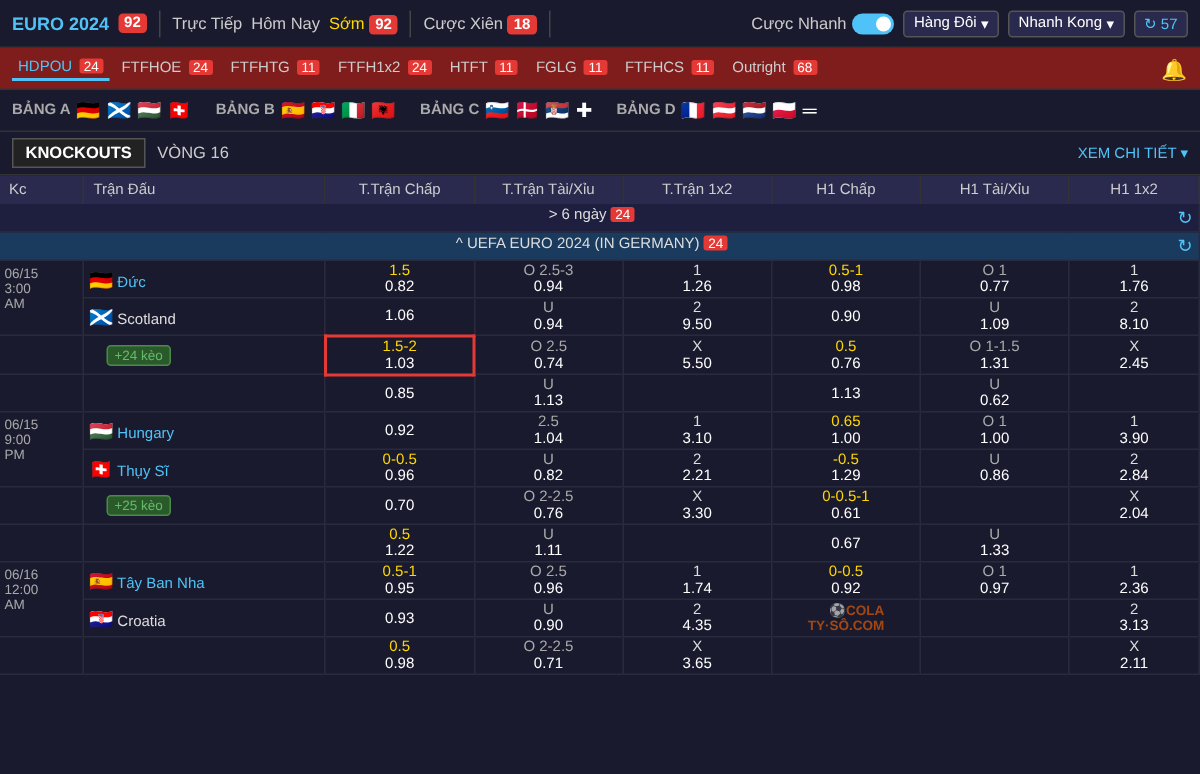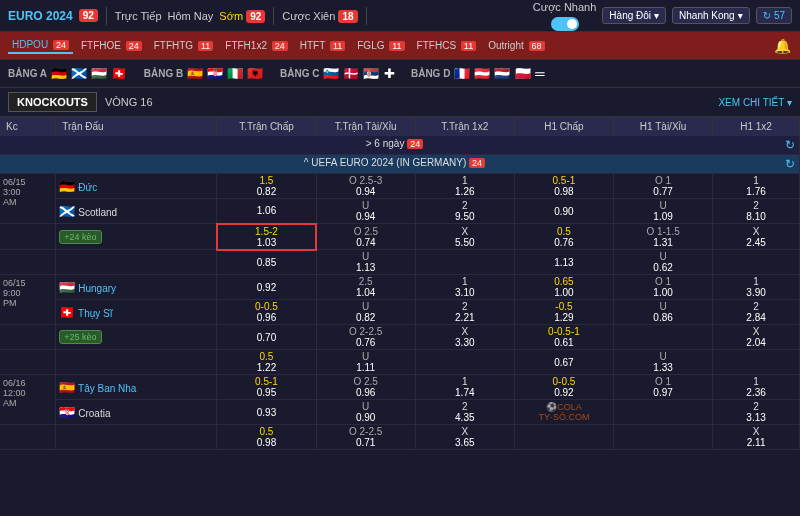--- a/index.html
+++ b/index.html
@@ -6,21 +6,21 @@
     body { font-family: Arial, sans-serif; font-size: 11px; background: #1a1a2e; color: #fff; width: 800px; overflow: hidden; }
 
     
     .top-nav { display: flex; align-items: center; background: #1a1a2e; height: 32px; padding: 0 8px; gap: 6px; border-bottom: 1px solid #333; }
     .top-nav .brand { color: #4fc3f7; font-weight: bold; font-size: 12px; }
     .top-nav .badge { background: #e53935; color: #fff; border-radius: 3px; padding: 1px 4px; font-size: 10px; font-weight: bold; }
     .top-nav .divider { width: 1px; height: 18px; background: #444; margin: 0 2px; }
     .top-nav .nav-item { color: #ccc; font-size: 11px; cursor: pointer; }
     .top-nav .nav-item.highlight { color: #ffd700; }
     .top-nav-right { margin-left: auto; display: flex; align-items: center; gap: 6px; }
-    .toggle-wrap { display: flex; align-items: center; gap: 4px; flex-direction: column; }
+    .toggle-wrap { display: flex; align-items: center; gap: 4px; }
     .toggle { width: 28px; height: 14px; background: #4fc3f7; border-radius: 7px; position: relative; cursor: pointer; }
     .toggle::after { content: ''; position: absolute; right: 2px; top: 2px; width: 10px; height: 10px; background: #fff; border-radius: 50%; }
     .dropdown-btn { background: #2a2a4e; border: 1px solid #555; color: #fff; padding: 2px 6px; border-radius: 3px; font-size: 10px; cursor: pointer; display: flex; align-items: center; gap: 3px; }
     .refresh-btn { background: #2a2a4e; border: 1px solid #555; color: #4fc3f7; padding: 2px 6px; border-radius: 3px; font-size: 10px; cursor: pointer; }
 
     
     .second-nav { display: flex; align-items: center; background: #7f1d1d; height: 28px; padding: 0 8px; gap: 4px; border-bottom: 1px solid #333; flex-wrap: nowrap; overflow: hidden; }
     .snav-item { color: #ccc; font-size: 10px; cursor: pointer; white-space: nowrap; padding: 2px 4px; }
     .snav-item .badge { background: #e53935; color: #fff; border-radius: 2px; padding: 0 3px; font-size: 9px; margin-left: 2px; }
     .snav-item.active { color: #4fc3f7; border-bottom: 2px solid #4fc3f7; }
@@ -51,21 +51,21 @@
     .section-row td { background: #1e1e3e; color: #aaa; font-size: 10px; padding: 3px 6px; }
     .section-row-blue td { background: #1a3a5e; color: #7ab8e8; font-size: 10px; padding: 3px 6px; }
     .team-name { color: #4fc3f7; font-size: 10px; cursor: pointer; }
     .team-name.white { color: #ddd; }
 
     .odds-val { color: #fff; font-size: 10px; }
 
     .handicap { color: #ffd700; font-size: 9px; }
     .ou-label { color: #aaa; font-size: 9px; }
 
-    .keo-btn { background: #2a5a2a; color: #66bb6a; border: 1px solid #4a8a4a; border-radius: 3px; padding: 1px 4px; font-size: 9px; cursor: pointer; display: inline-block; margin: 1px 0; }
+    .keo-btn { background: #2a5a2a; color: #66bb6a; border: 1px solid #4a8a4a; border-radius: 3px; padding: 1px 4px; font-size: 9px; cursor: pointer; display: inline-block; margin: 1px 12px; }
 
     .refresh-small { color: #4fc3f7; font-size: 12px; cursor: pointer; float: right; }
 
     .col-kc { width: 45px; }
     .col-match { width: 130px; }
     .col-tchap { width: 80px; }
     .col-txiu { width: 80px; }
     .col-t1x2 { width: 80px; }
     .col-h1chap { width: 80px; }
     .col-h1xiu { width: 80px; }
@@ -573,21 +573,21 @@
         </div>
       </td>
       <td>
         <div class="cell-2row">
           <span class="r1 gray">2</span>
           <span class="r2 odds-val">4.35</span>
         </div>
       </td>
       <td style="position:relative;">
 
-        <div style="display:flex;align-items:center;justify-content:center;font-size:9px;color:#ff6600;font-weight:normal;opacity:0.6;">
+        <div style="display:flex;align-items:center;justify-content:center;font-size:9px;color:#ff6600;font-weight:bold;opacity:0.6;text-align:right;">
           ⚽COLA<br>TY·SÔ.COM
         </div>
       </td>
       <td></td>
       <td>
         <div class="cell-2row">
           <span class="r1 gray">2</span>
           <span class="r2 odds-val">3.13</span>
         </div>
       </td>

